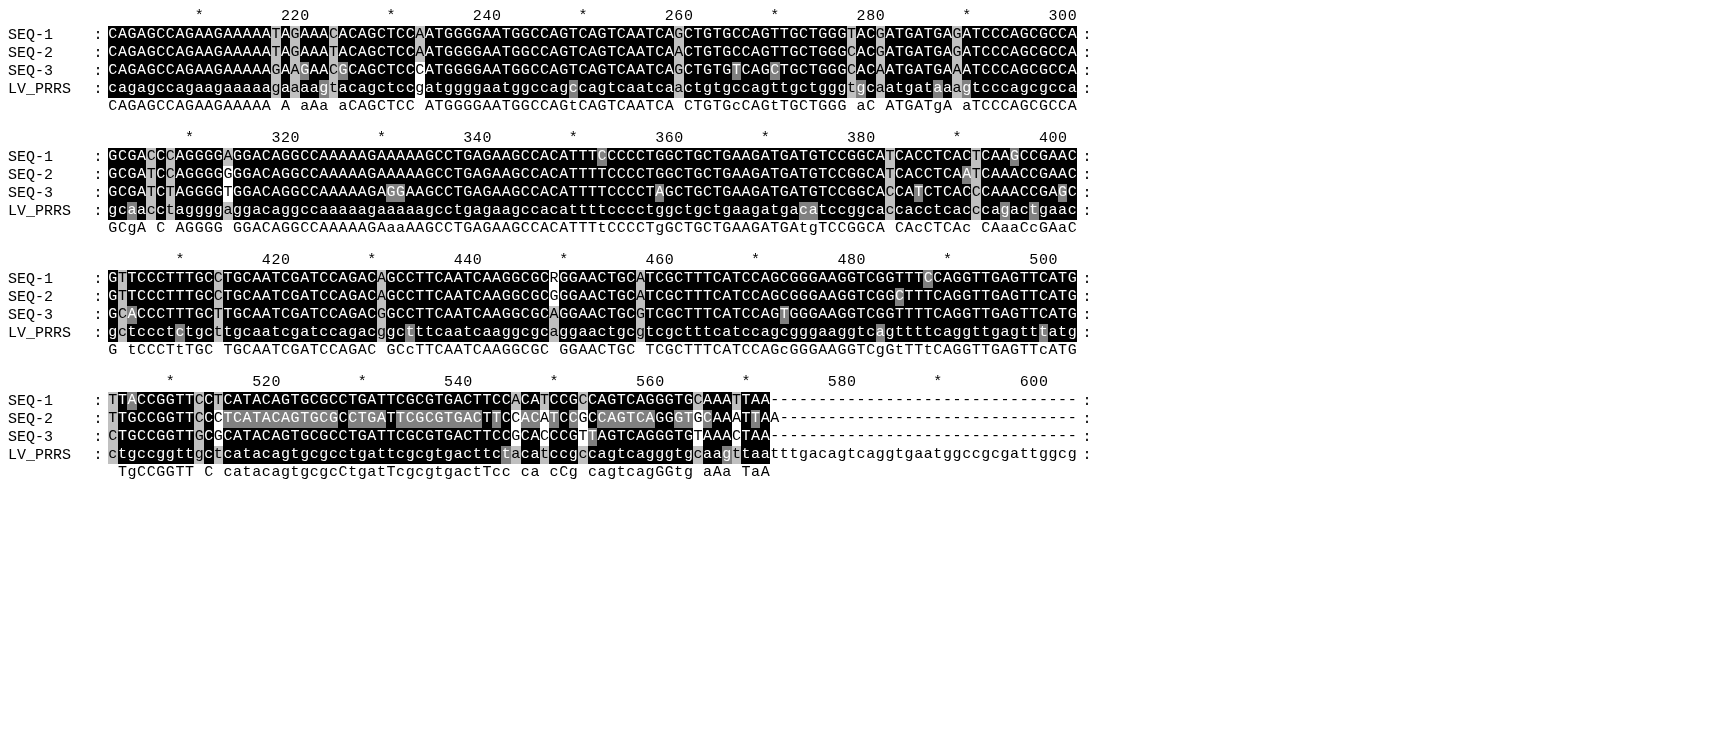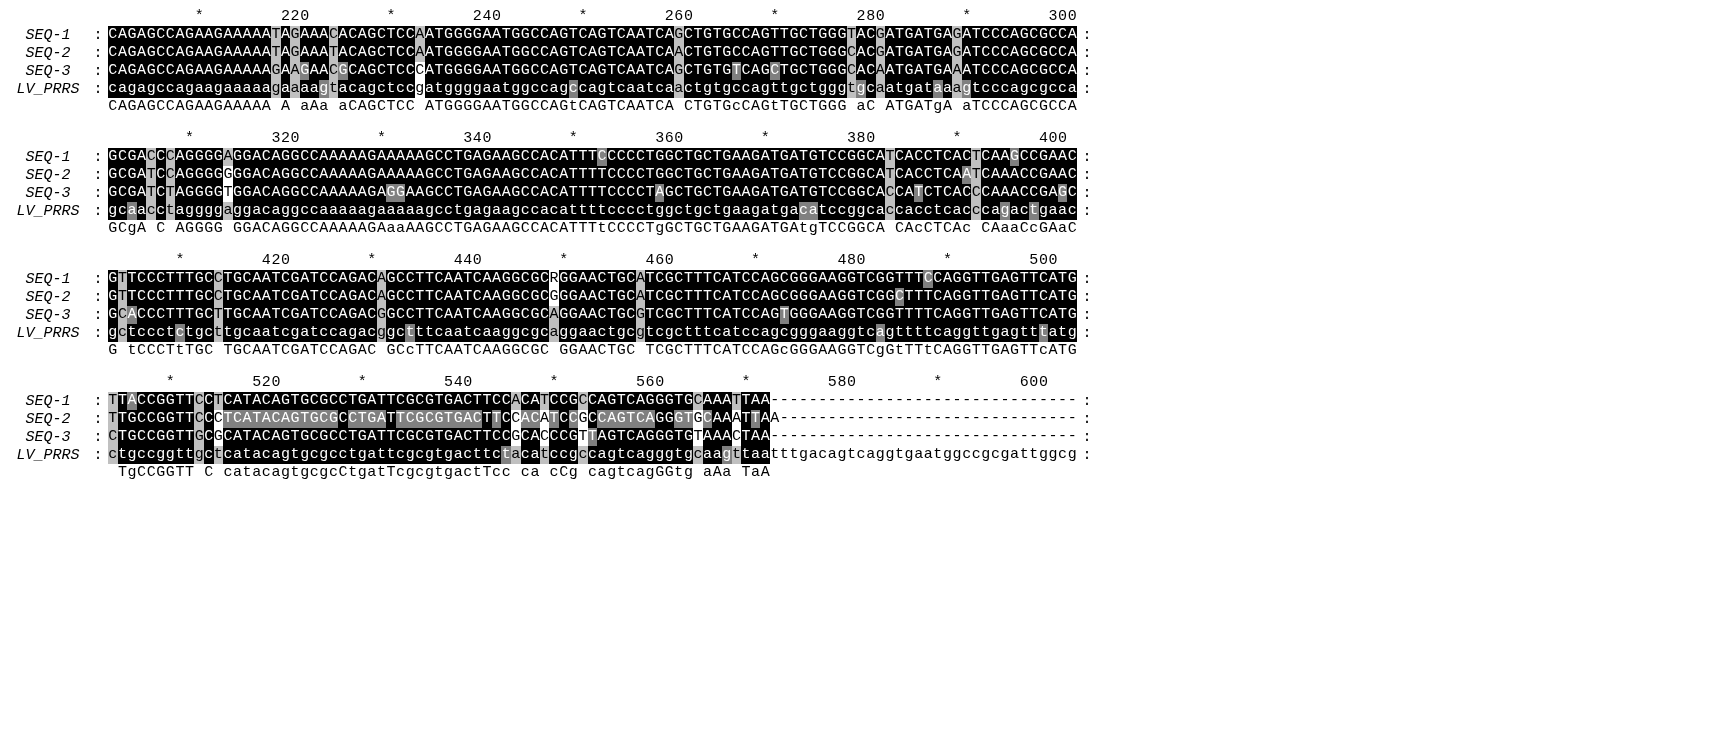--- a/index.html
+++ b/index.html
@@ -9,23 +9,22 @@
     font-family: "Courier New", Courier, monospace;
     font-size: 15px;
     line-height: 1.0;
     color: #000;
     white-space: nowrap;
   }
   .block { margin-bottom: 14px; }
   .row { display: flex; align-items: center; height: 18px; }
   .label {
     width: 80px;
-    text-align: center;
+    text-align: left;
     flex: 0 0 auto;
-    font-style: italic;
   }
   .colon {
     width: 20px;
     text-align: center;
     flex: 0 0 auto;
   }
   .seq {
     display: flex;
     flex: 0 0 auto;
   }

